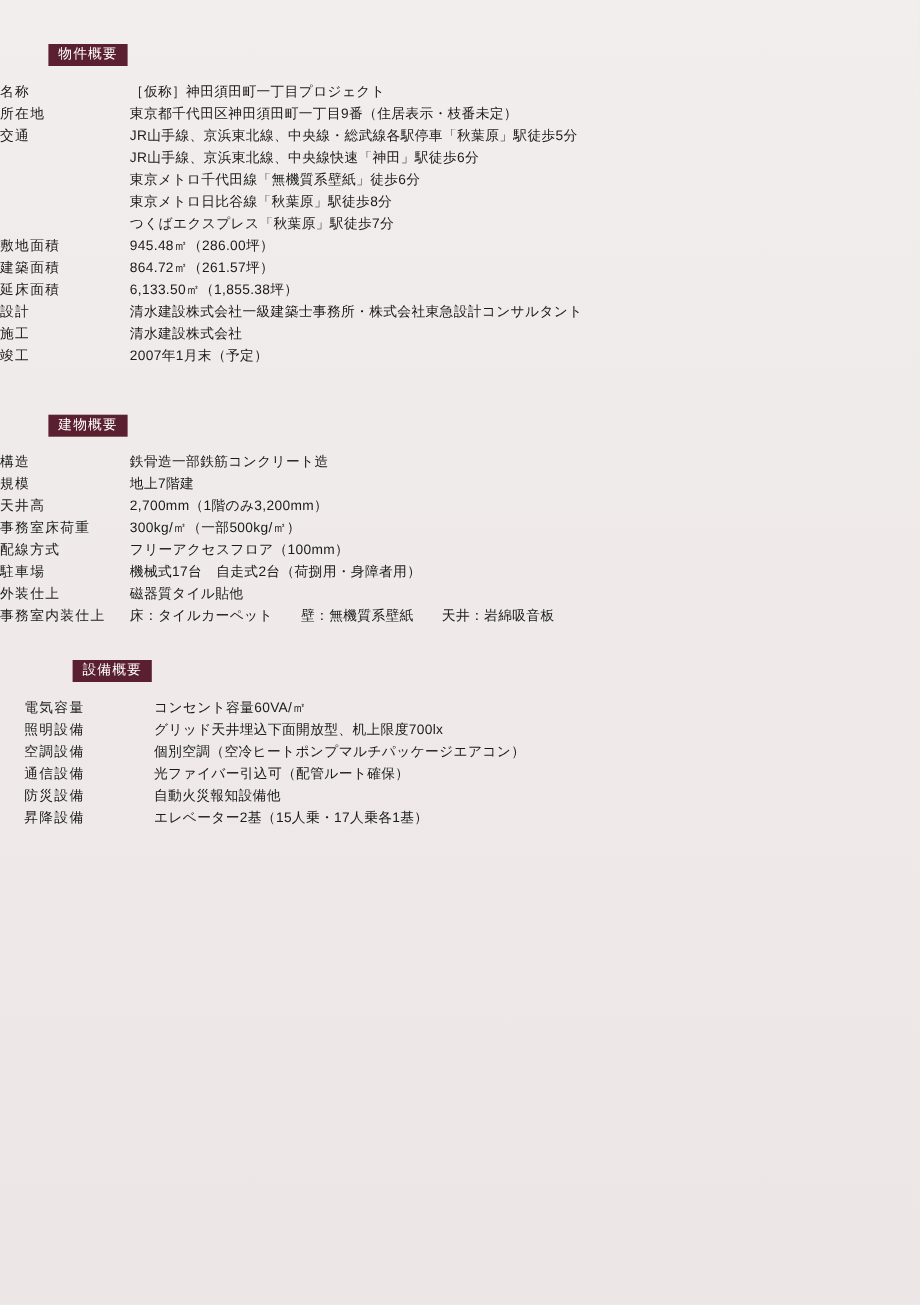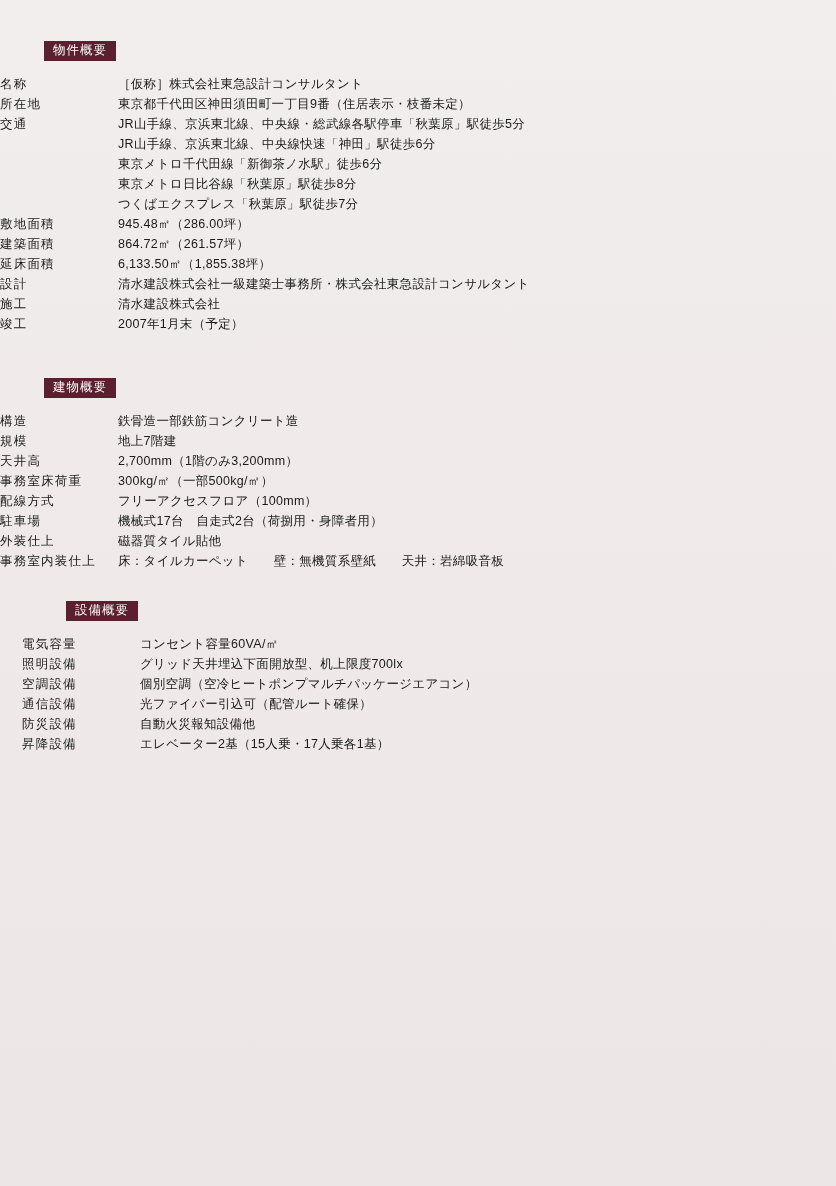--- a/index.html
+++ b/index.html
@@ -75,37 +75,37 @@
 <body>
 
 <div class="page">
 
   <div class="section" id="sec-property">
     <div class="section-header">物件概要</div>
     <table class="spec">
       <tbody>
         <tr>
           <td class="label">名称</td>
-          <td class="value">［仮称］株式会社東急設計コンサルタント</td>
+          <td class="value">［仮称］神田須田町一丁目プロジェクト</td>
         </tr>
         <tr>
           <td class="label">所在地</td>
           <td class="value">東京都千代田区神田須田町一丁目9番（住居表示・枝番未定）</td>
         </tr>
         <tr>
           <td class="label">交通</td>
           <td class="value">JR山手線、京浜東北線、中央線・総武線各駅停車「秋葉原」駅徒歩5分</td>
         </tr>
         <tr>
           <td class="label"></td>
           <td class="value">JR山手線、京浜東北線、中央線快速「神田」駅徒歩6分</td>
         </tr>
         <tr>
           <td class="label"></td>
-          <td class="value">東京メトロ千代田線「新御茶ノ水駅」徒歩6分</td>
+          <td class="value">東京メトロ千代田線「無機質系壁紙」徒歩6分</td>
         </tr>
         <tr>
           <td class="label"></td>
           <td class="value">東京メトロ日比谷線「秋葉原」駅徒歩8分</td>
         </tr>
         <tr>
           <td class="label"></td>
           <td class="value">つくばエクスプレス「秋葉原」駅徒歩7分</td>
         </tr>
         <tr>

